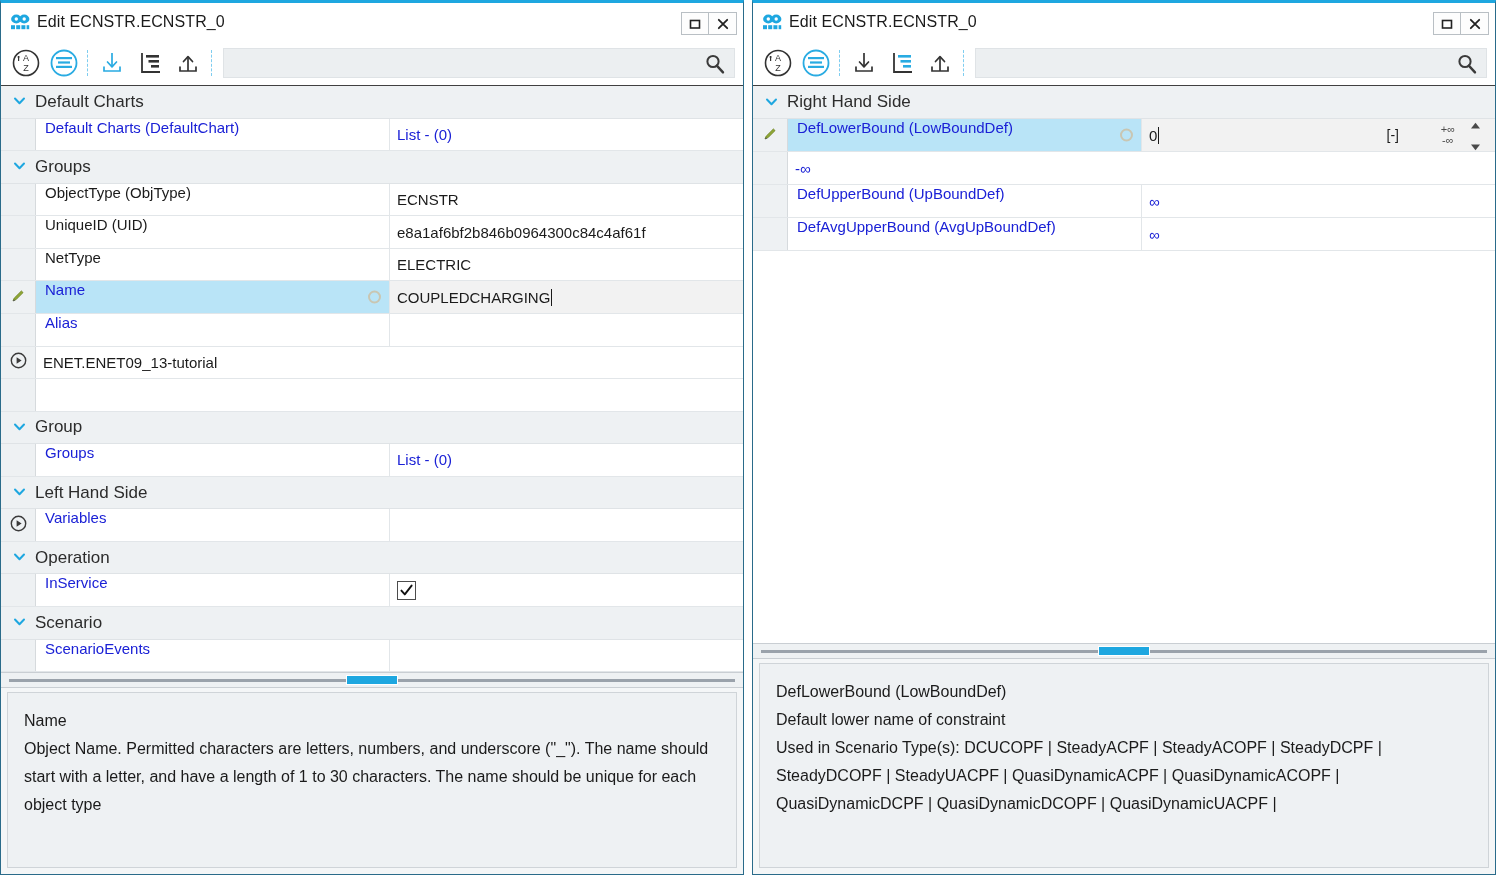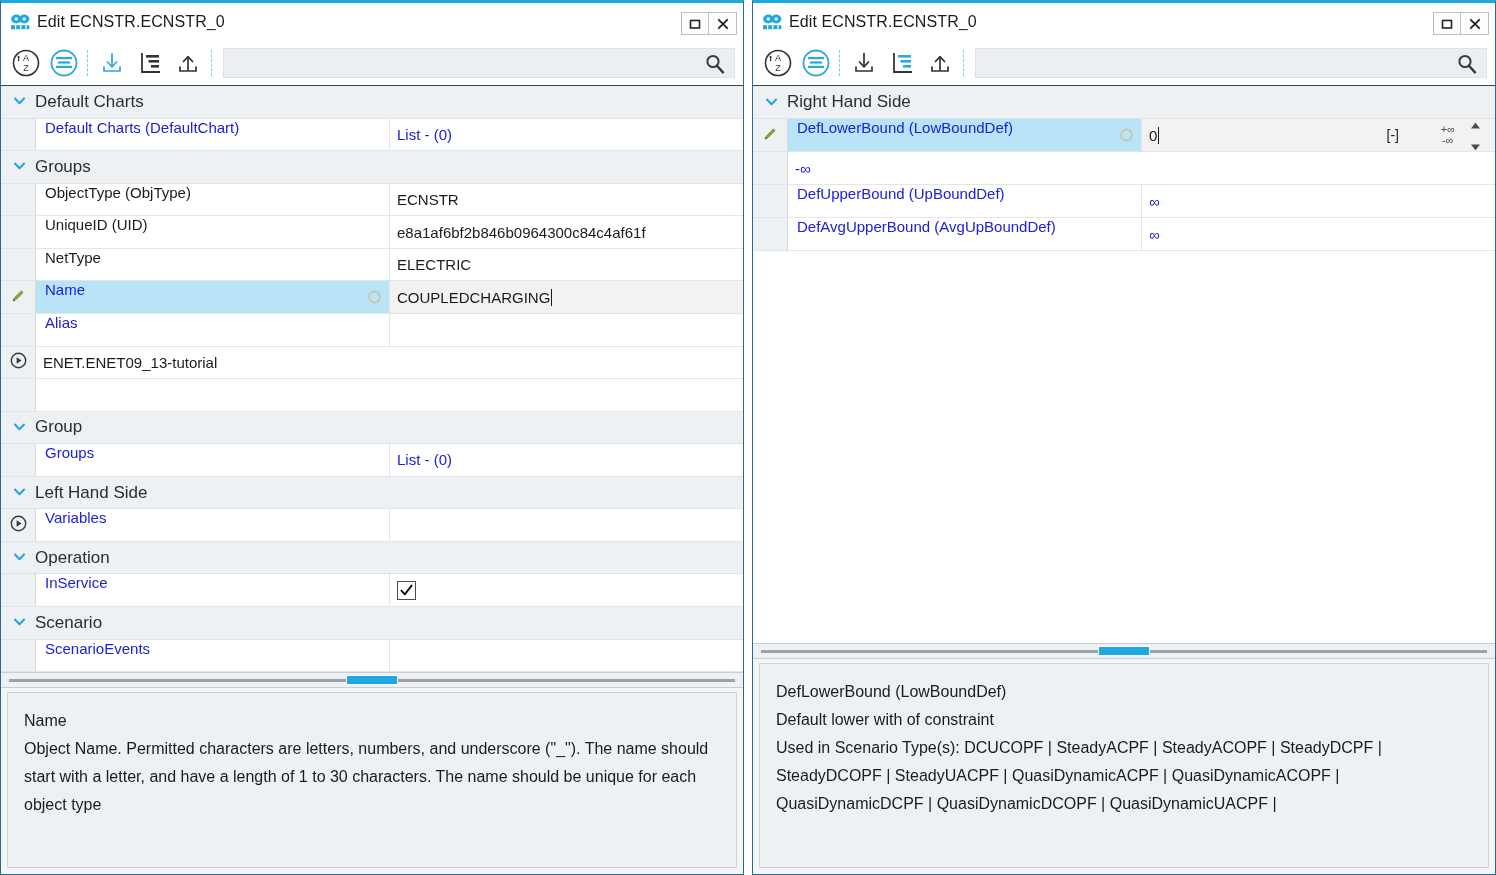--- a/index.html
+++ b/index.html
@@ -596,17 +596,17 @@
           </div>
         </div>
         <div class="grid-filler"></div>
       </div>
       <div class="splitter">
         <div class="bar"></div>
         <div class="grip"></div>
       </div>
       <div class="descpanel">
         <div class="ln">DefLowerBound (LowBoundDef)</div>
-        <div class="ln">Default lower with of constraint</div>
+        <div class="ln">Default lower name of constraint</div>
         <div class="ln">Used in Scenario Type(s): DCUCOPF | SteadyACPF | SteadyACOPF | SteadyDCPF | SteadyDCOPF | SteadyUACPF | QuasiDynamicACPF | QuasiDynamicACOPF | QuasiDynamicDCPF | QuasiDynamicDCOPF | QuasiDynamicUACPF |</div>
       </div>
     </div>
   </div>
 
 </body></html>

